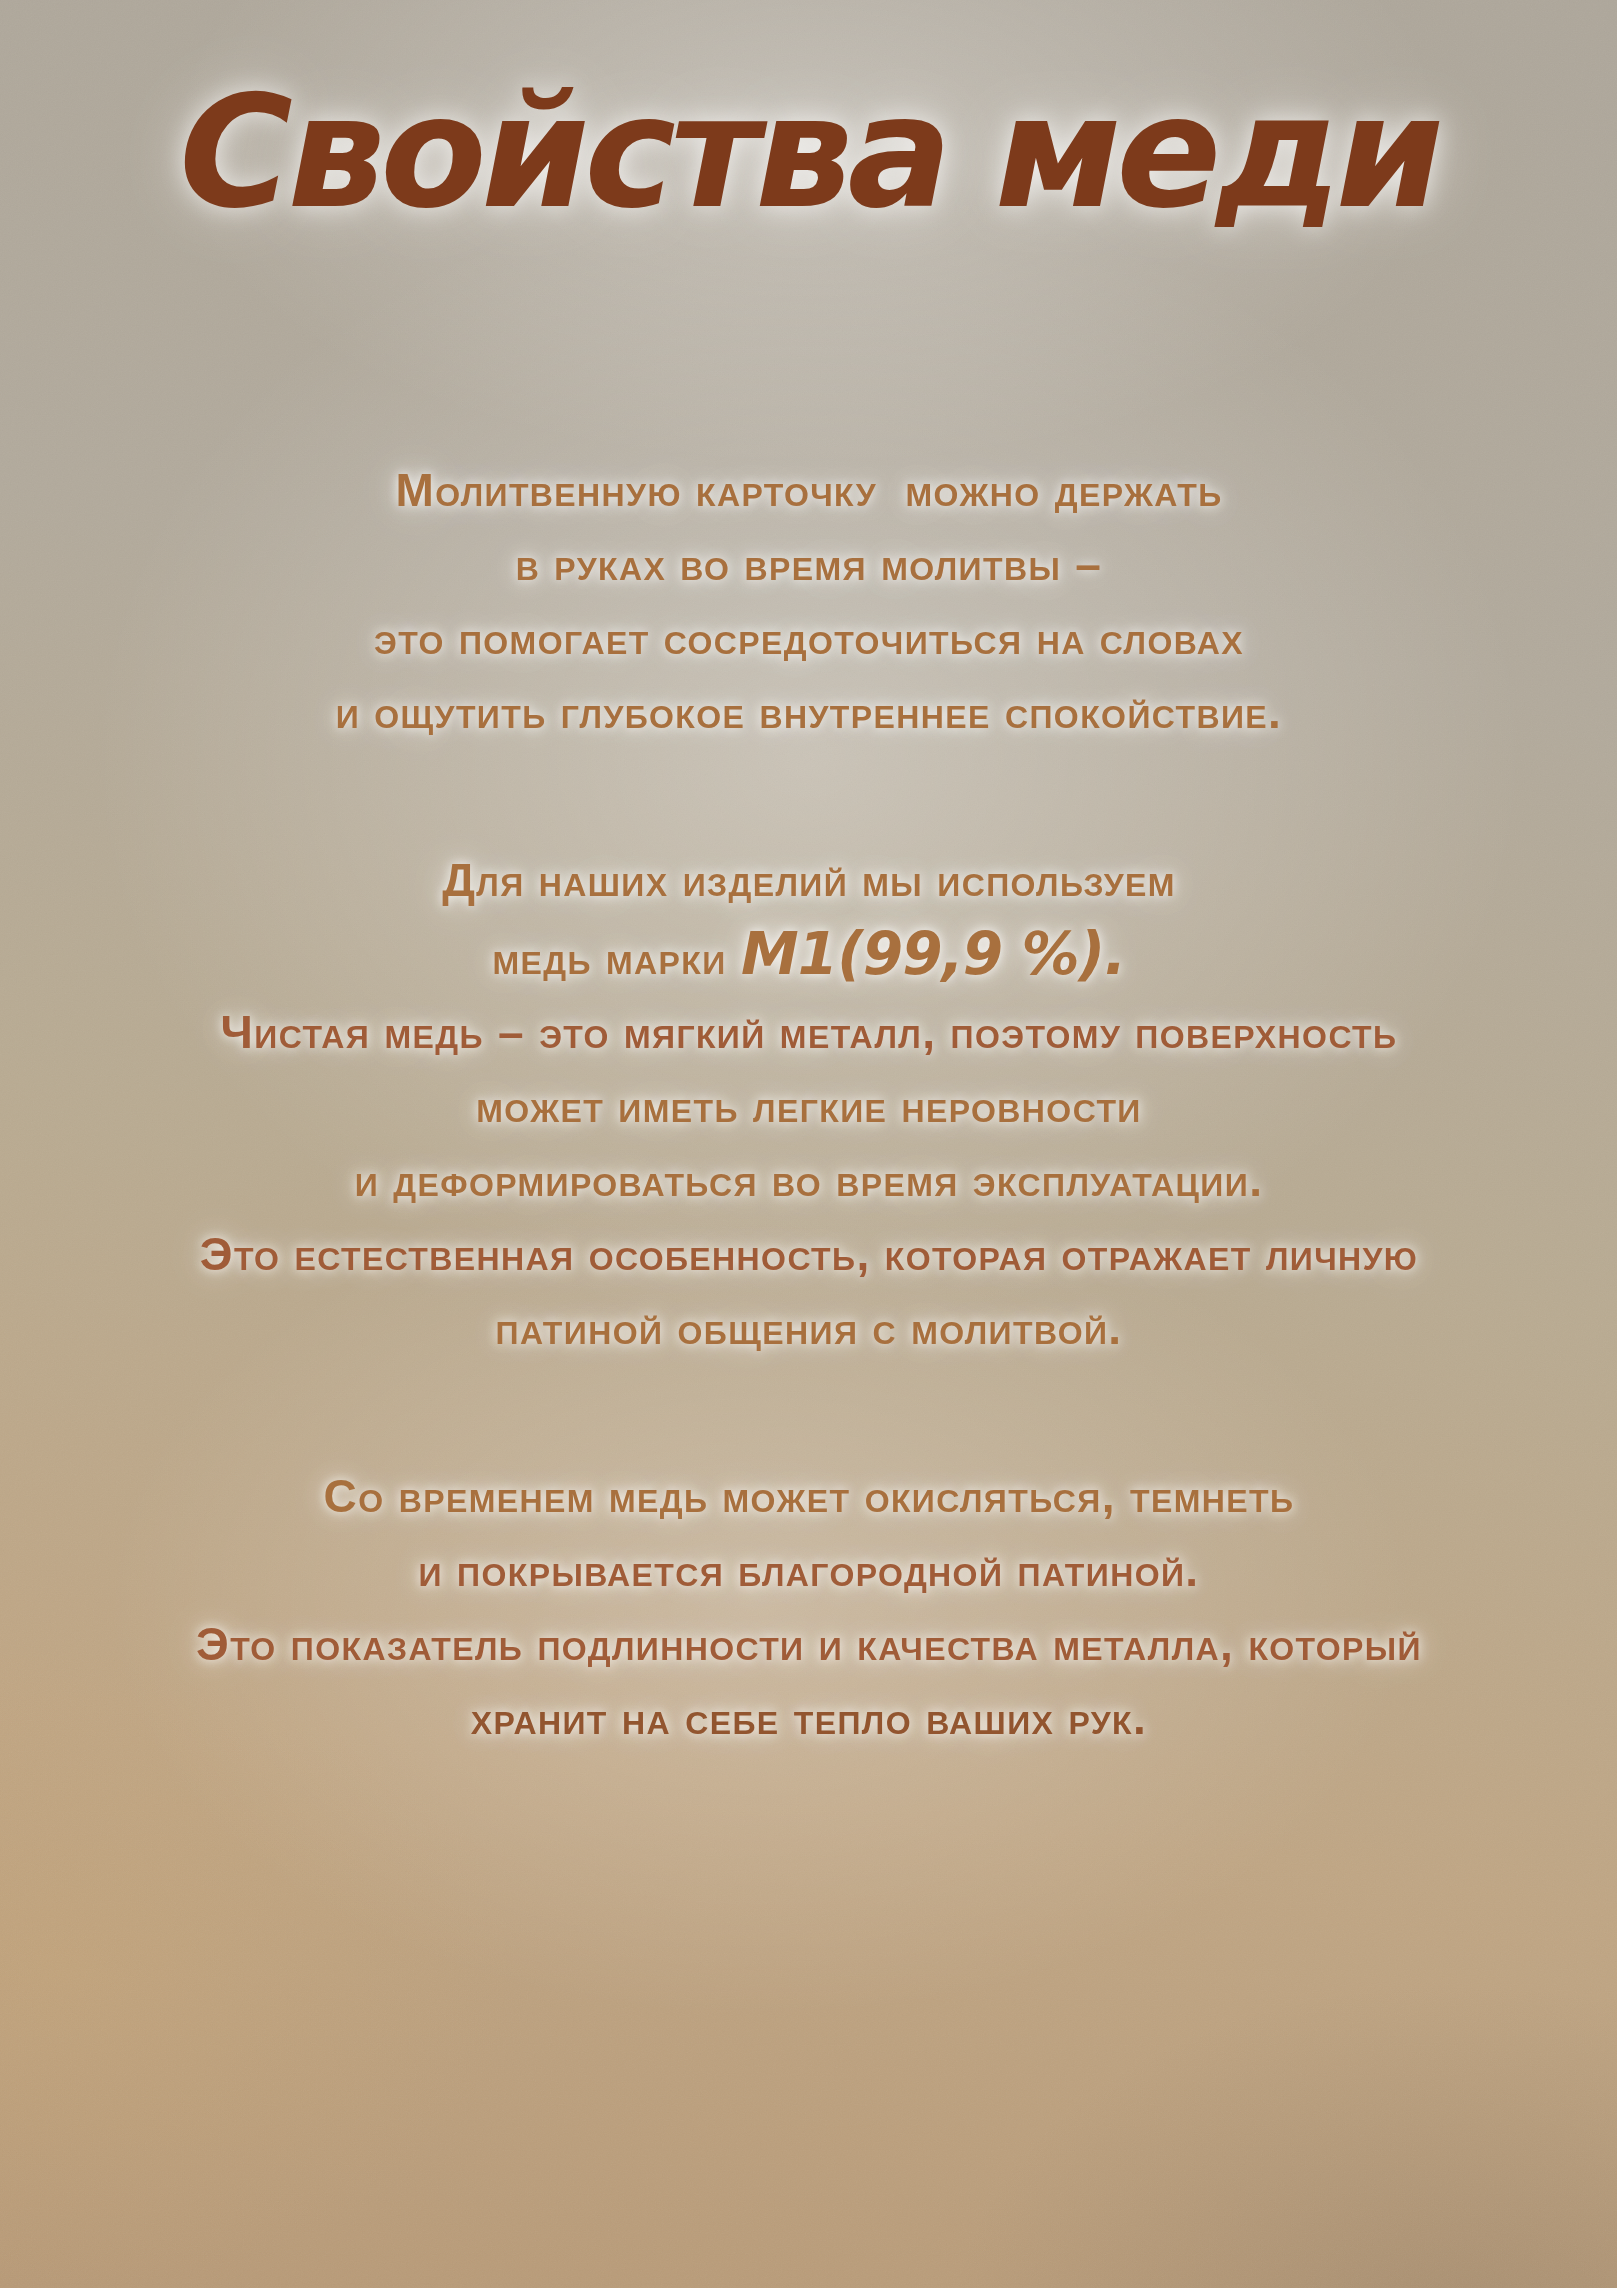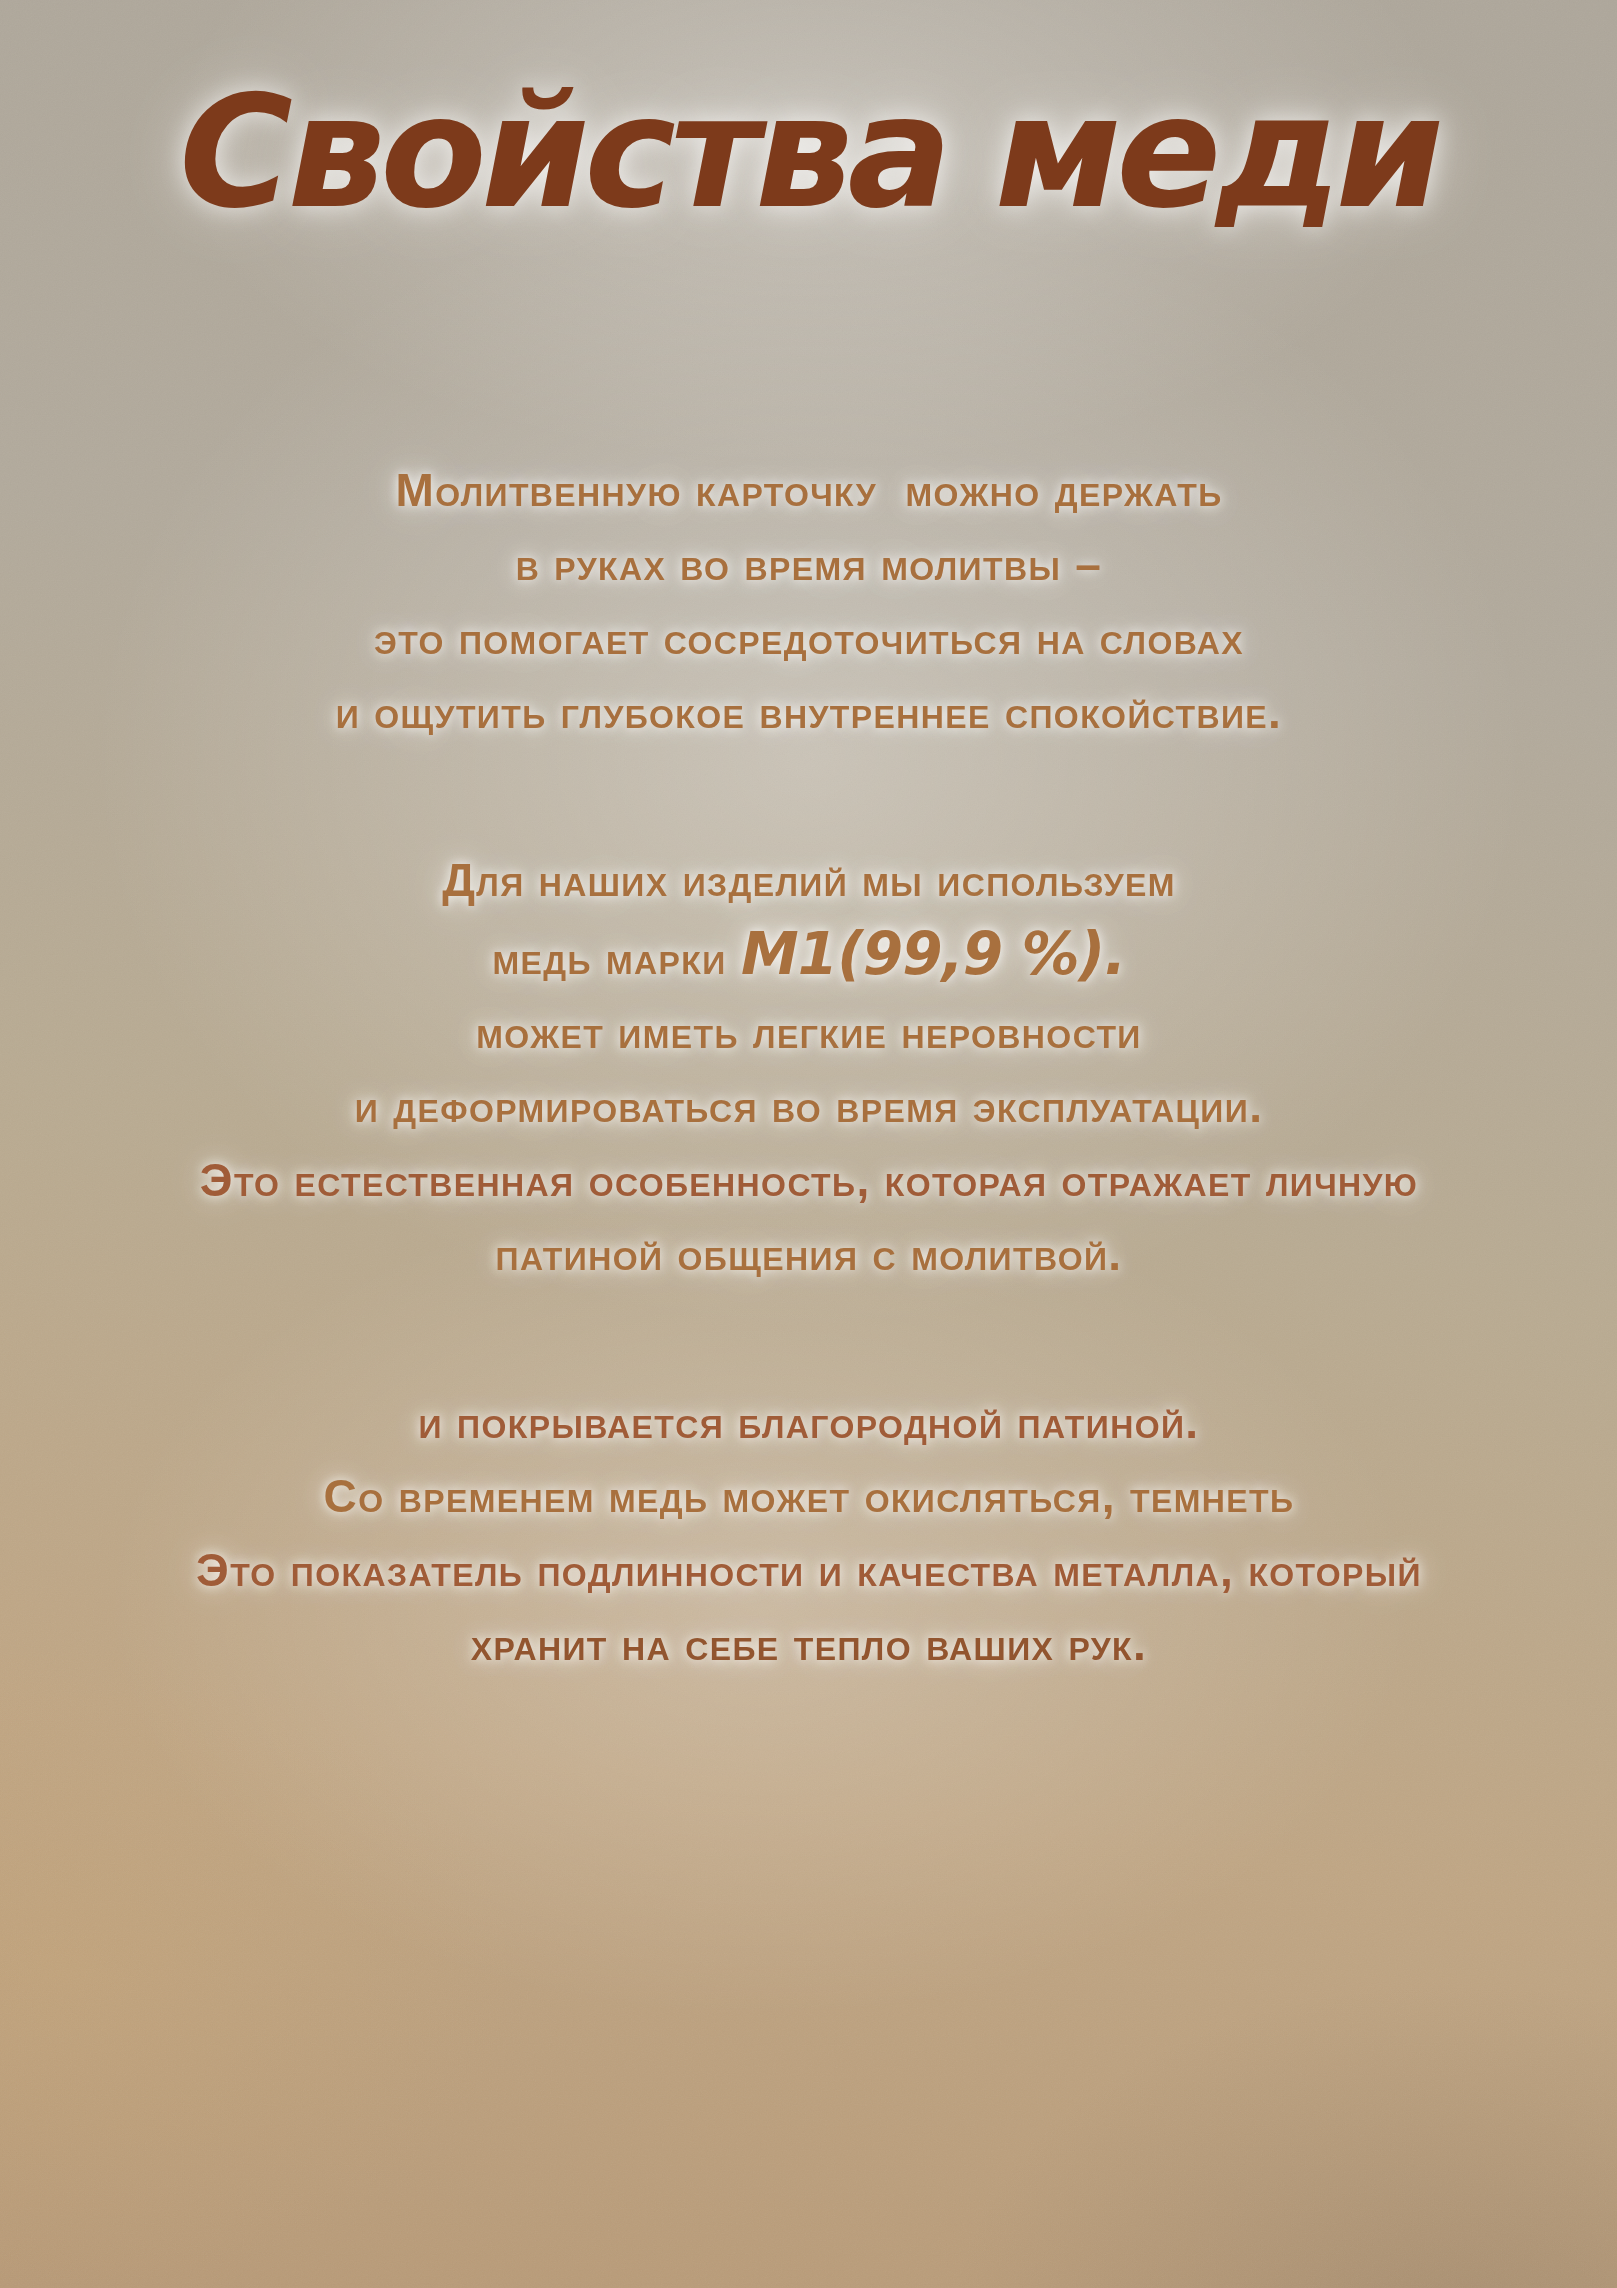--- a/index.html
+++ b/index.html
@@ -108,29 +108,30 @@
       <section class="para">
         <div class="line">Молитвенную карточку  можно держать</div>
         <div class="line">в руках во время молитвы –</div>
         <div class="line">это помогает сосредоточиться на словах</div>
         <div class="line">и ощутить глубокое внутреннее спокойствие.</div>
       </section>
 
       <section class="para">
         <div class="line">Для наших изделий мы используем</div>
         <div class="line"><span>медь марки </span><span class="grade-mark">М1(99,9 %).</span></div>
+        <div class="line rust">Чистая медь – это мягкий металл, поэтому поверхность</div>
         <div class="line">может иметь легкие неровности</div>
         <div class="line">и деформироваться во время эксплуатации.</div>
         <div class="line rust">Это естественная особенность, которая отражает личную</div>
         <div class="line">патиной общения с молитвой.</div>
       </section>
 
       <section class="para">
+        <div class="line">Со временем медь может окисляться, темнеть</div>
         <div class="line rust">и покрывается благородной патиной.</div>
-        <div class="line">Со временем медь может окисляться, темнеть</div>
         <div class="line rust">Это показатель подлинности и качества металла, который</div>
         <div class="line dark">хранит на себе тепло ваших рук.</div>
       </section>
 
     </div>
   </div>
 </div>
 
 
 </body></html>

